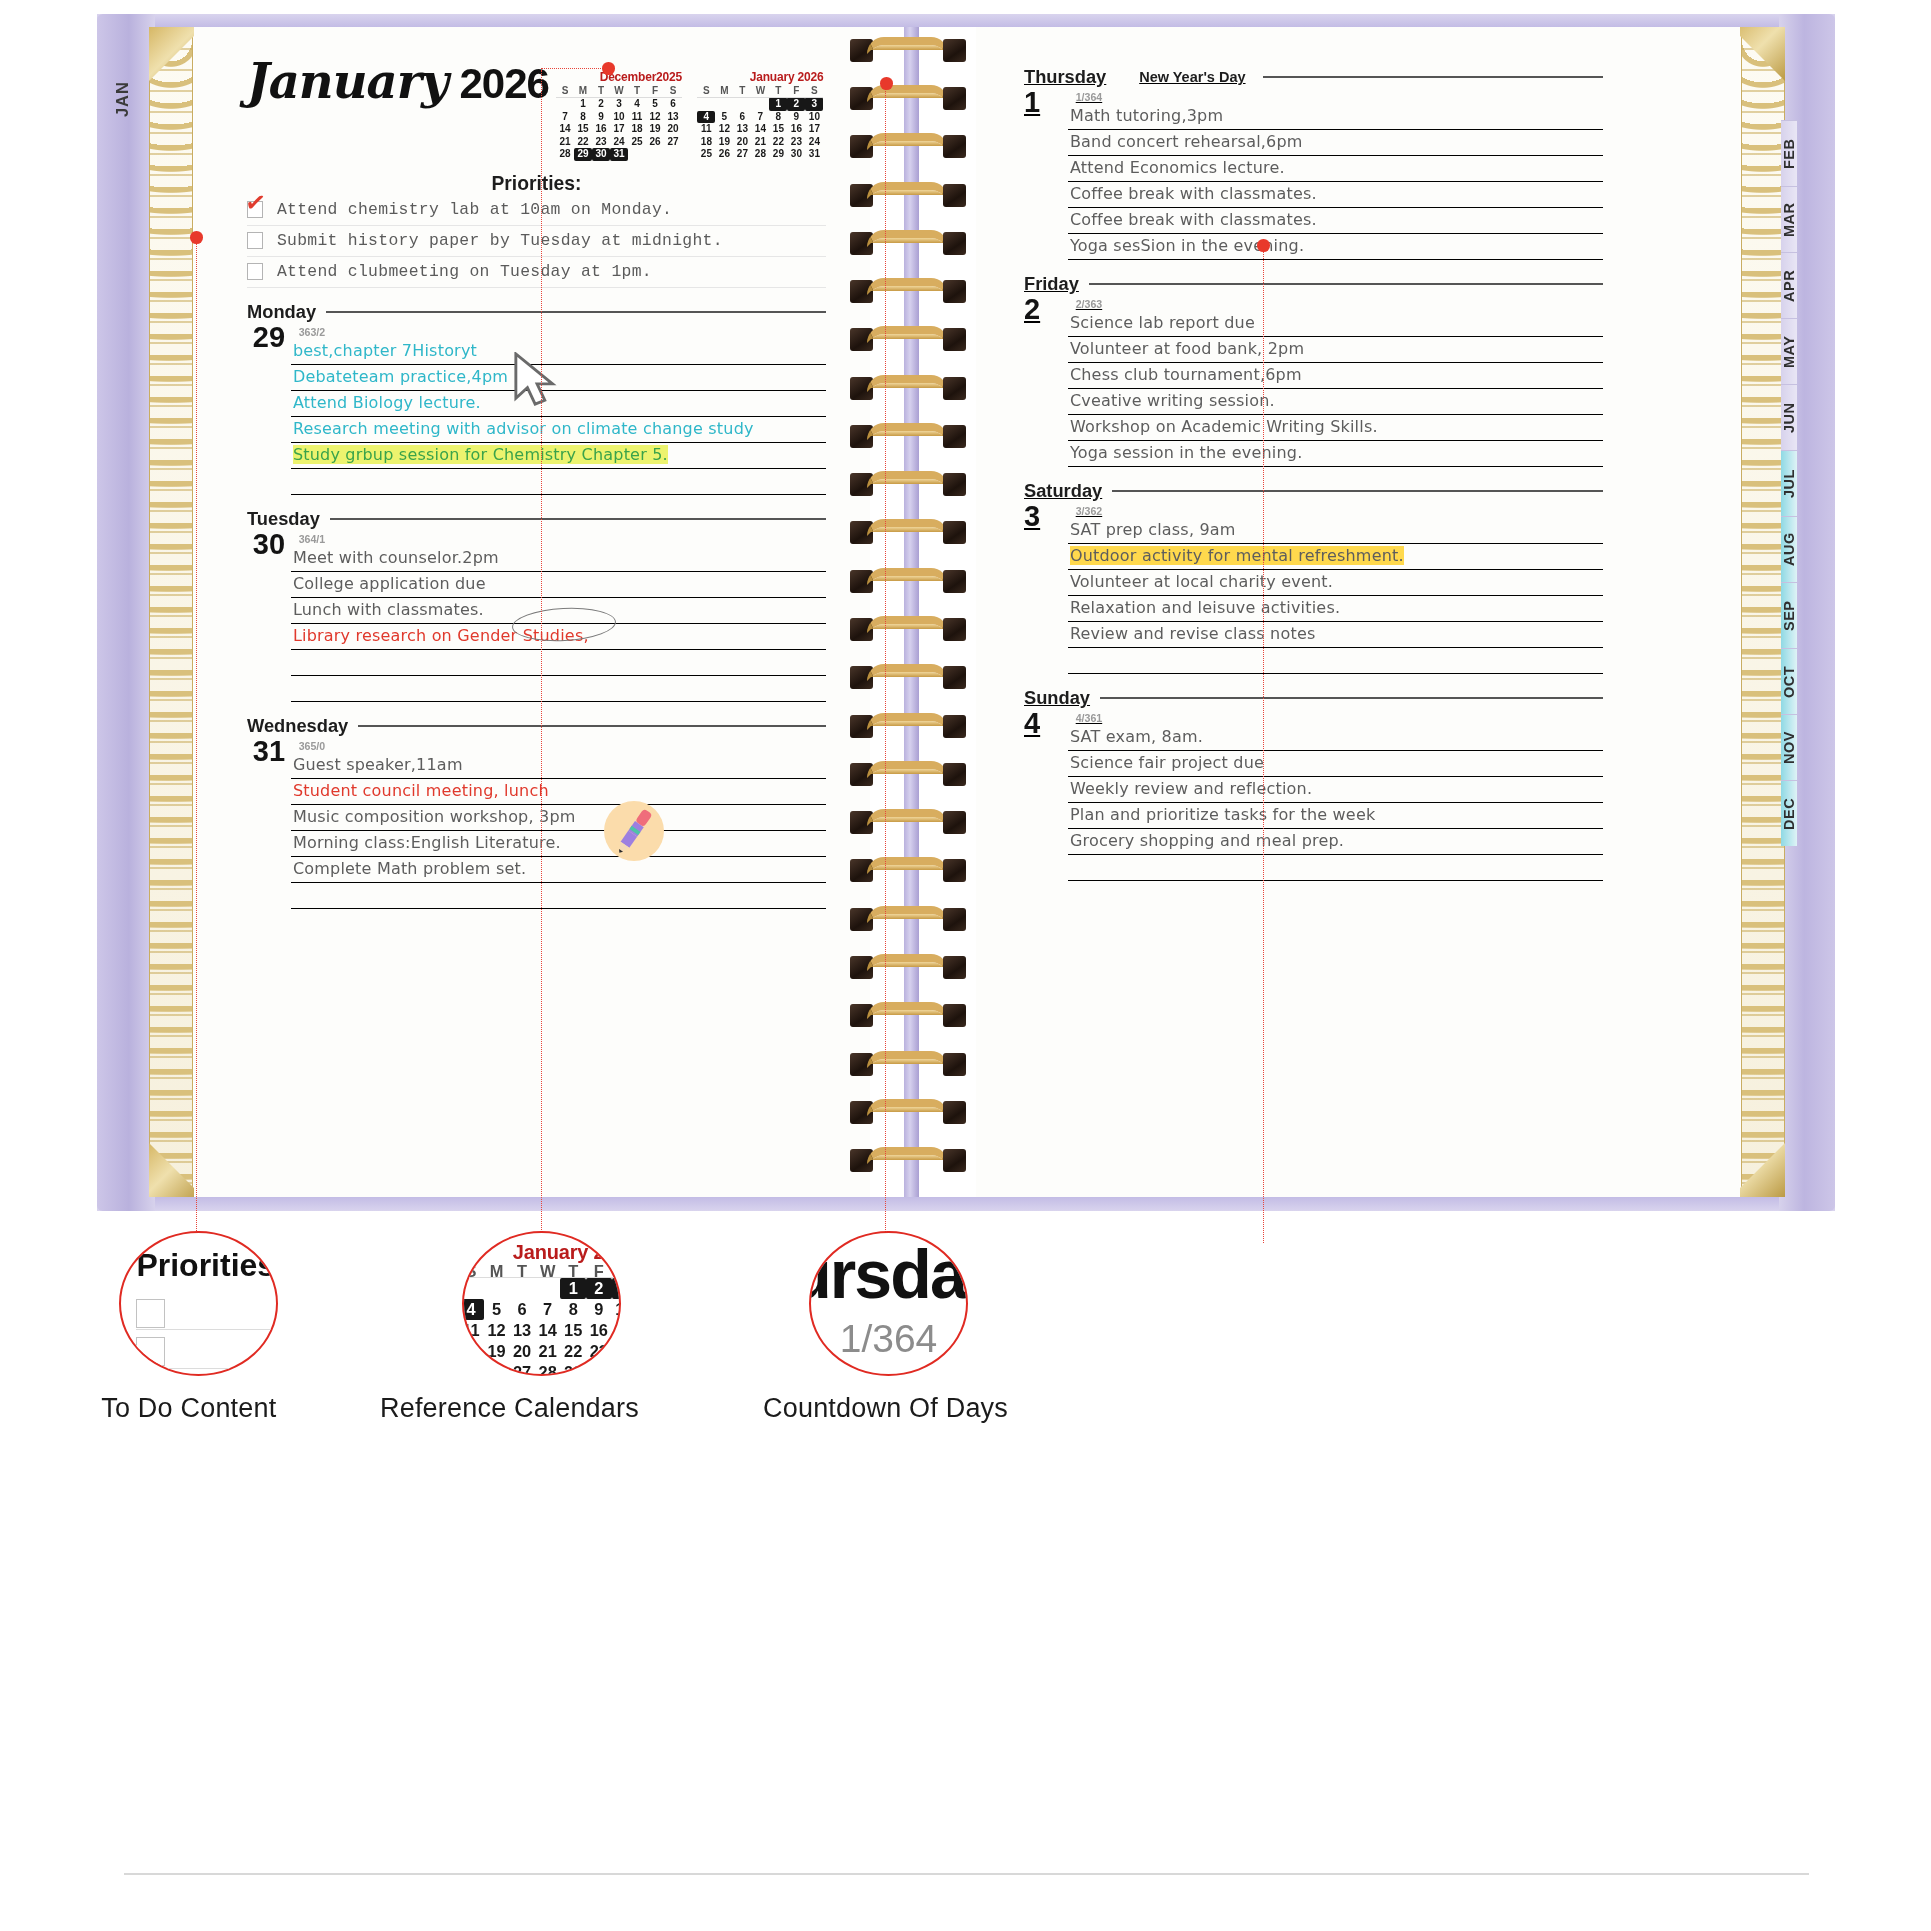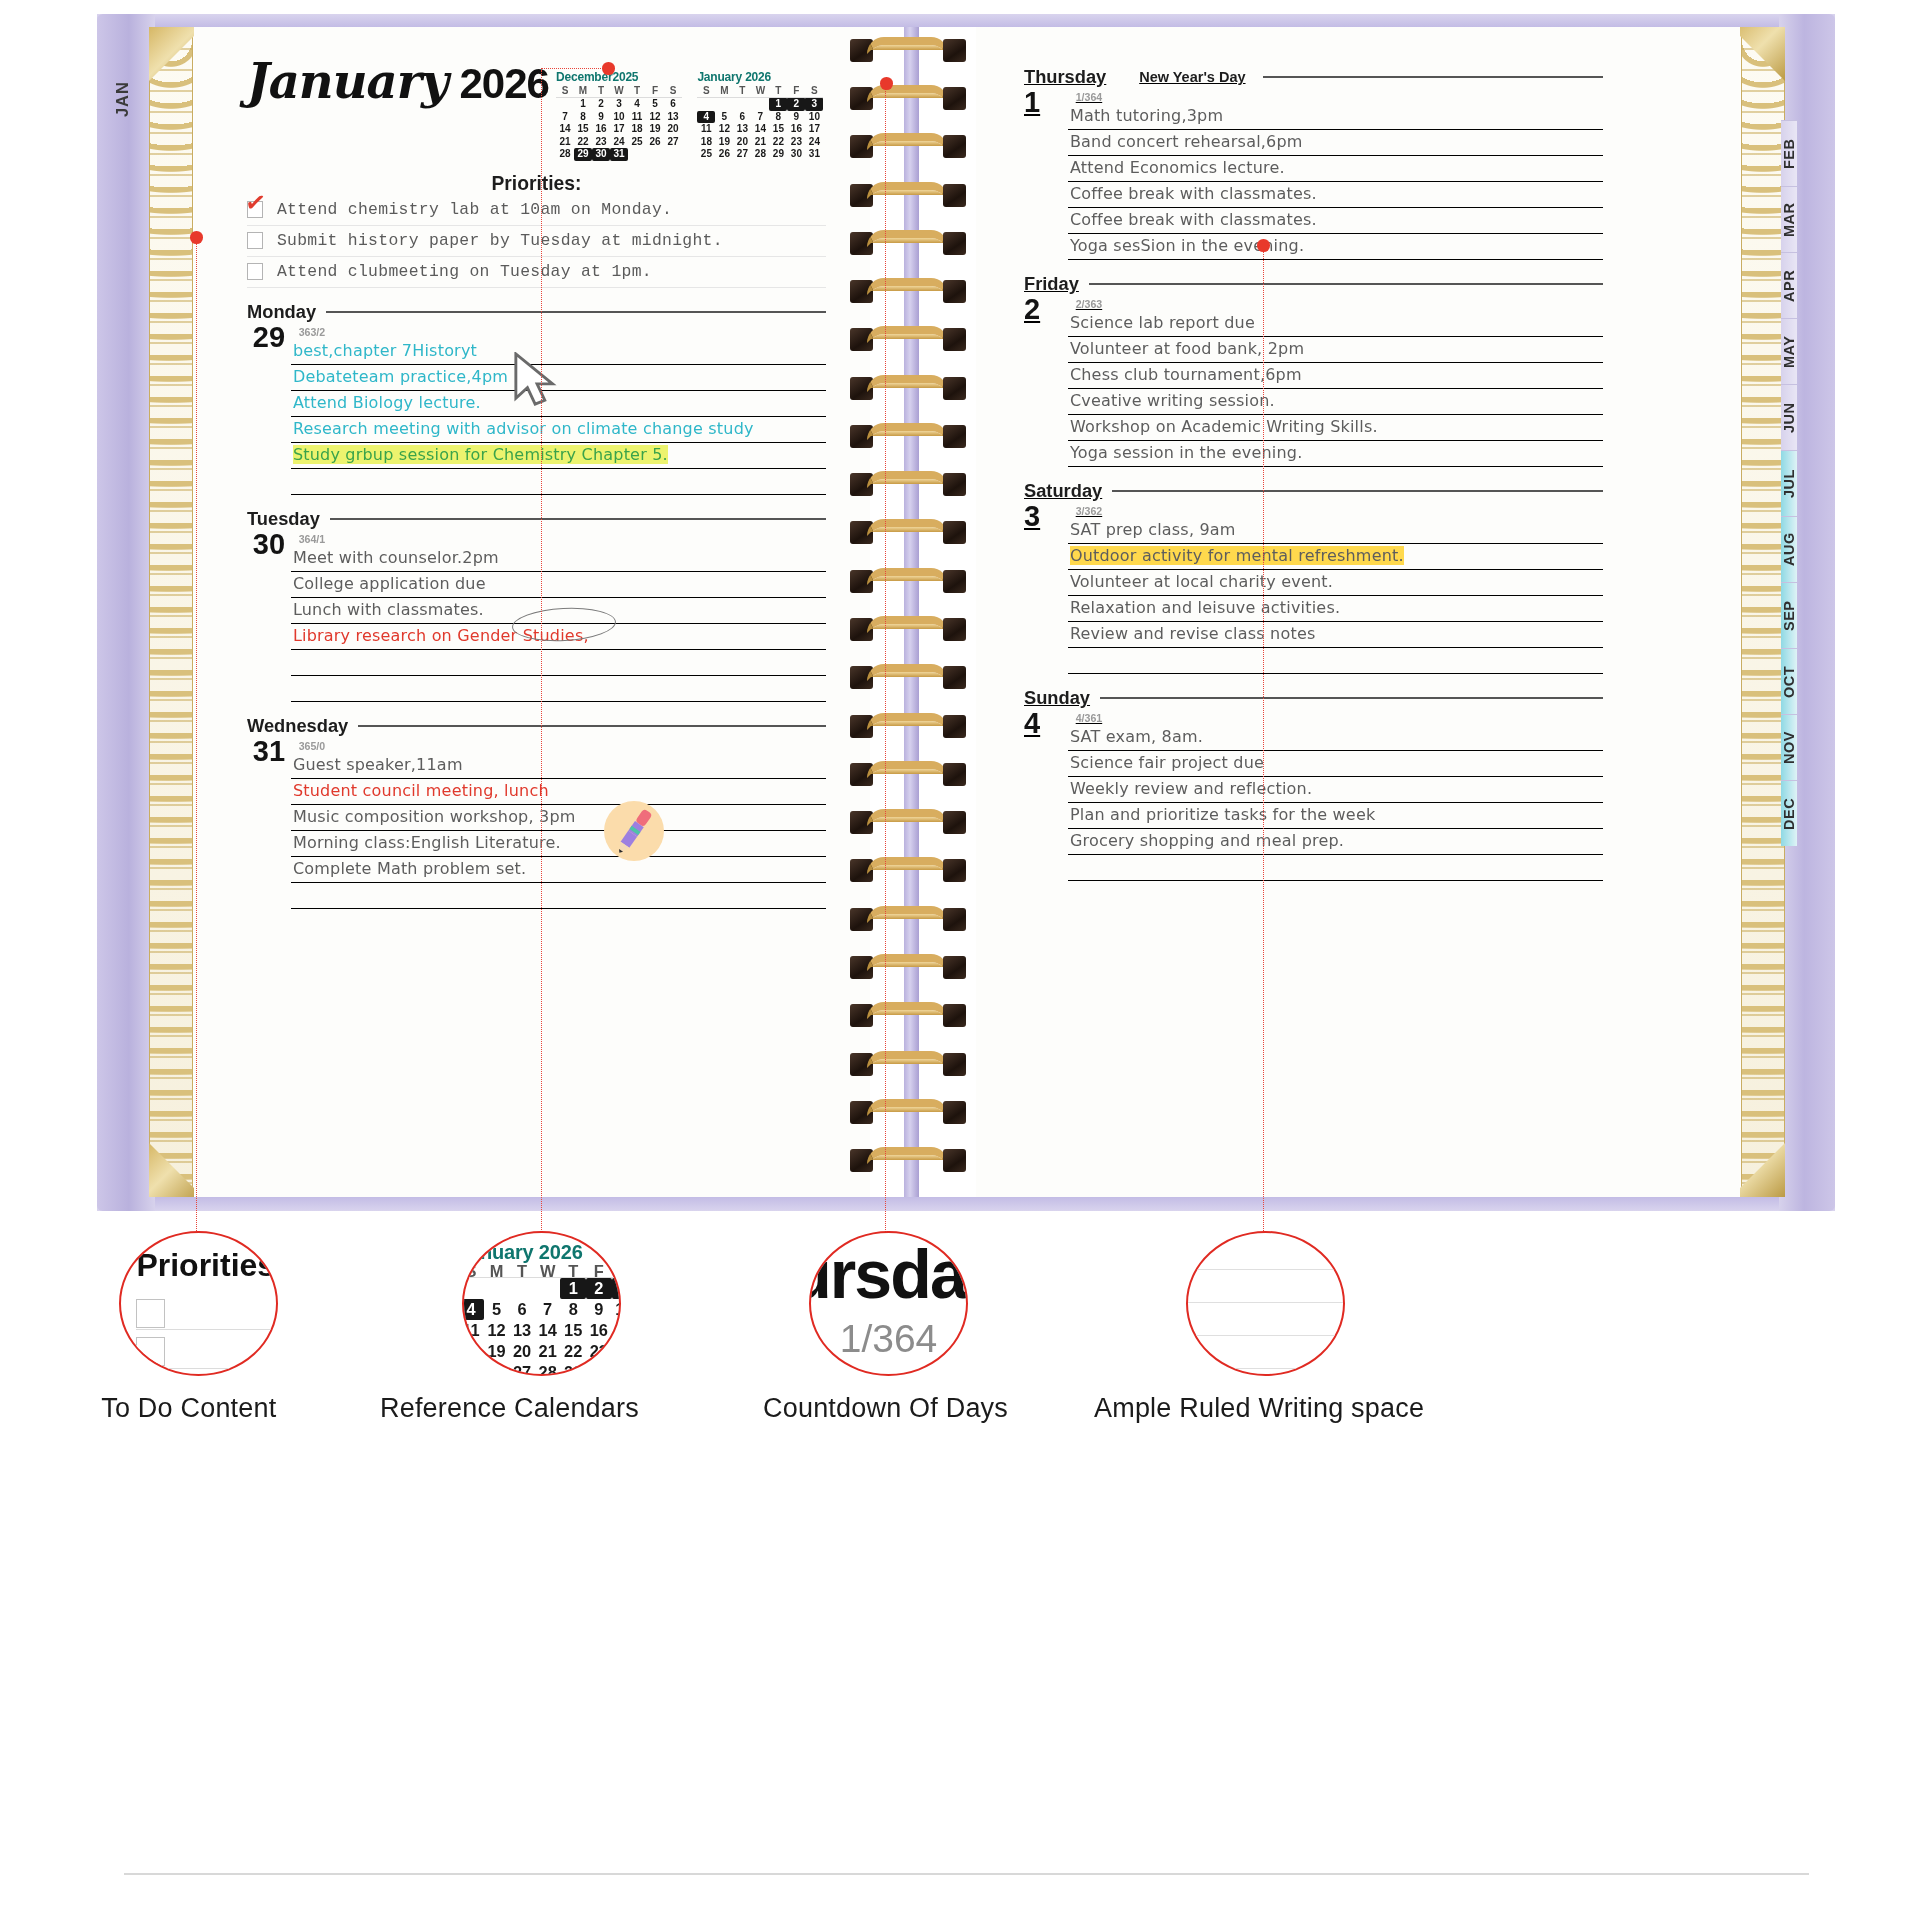--- a/index.html
+++ b/index.html
@@ -75,21 +75,21 @@
 
   
   .lp { position:absolute; left:150px; top:39px; width:579px;text-align:center; }
   .title-row { display:flex; align-items:baseline; gap:11.6px; height:66px; }
   .month-script { font-family:"DejaVu Serif", serif; font-style:italic; font-weight:700; font-size:48px; color:#111; letter-spacing:-1px;}
   .year-bold { font-size:42px; font-weight:800; color:#111; letter-spacing:-1px;}
 
   
   .minis { position:absolute; left:459px; top:56px; width:270px; display:flex; gap:15.4px; }
   .mini { width:126px; }
-  .mini-title { font-size:12px; font-weight:800; color:#0f766e; text-align:left; margin-bottom:1.9px; letter-spacing:-0.2px;}
+  .mini-title { font-size:12px; font-weight:800; color:#b91c1c; text-align:right; margin-bottom:1.9px; letter-spacing:-0.2px;}
   .mini table { border-collapse:collapse; width:100%; }
   .mini th { font-size:10px; font-weight:800; color:#555; padding:0; line-height:11.6px; text-align:center; }
   .mini thead tr { border-bottom:1px solid #dcdcdc; }
   .mini td { font-size:10px; font-weight:800; color:#1a1a1a; padding:0; line-height:12.6px; text-align:center; }
   .mini td.hi { background:#171717; color:#fff; border-radius:1.9px; }
 
   
   .priorities-h { font-size:19.3px; font-weight:800; color:#1d1d1d; margin-top:54px; }
   .pr-row { position:relative; display:flex; align-items:center; gap:13.5px; height:31px; border-bottom:1px solid #e6e6e6; }
   .cb { width:16.4px; height:16.4px; border:1.4px solid #b4b4b4; background:#fff; flex:none; }
@@ -812,29 +812,18 @@
     <div class="feat" style="left:809px; top:0; width:159px;">
       <div class="bubble" style="width:159px;height:145px;">
         <div style="padding-top:1.9px;">
           <div class="zoom-thurs" style="margin-left:-21px;">ursda</div>
           <div class="zoom-count" style="margin-top:3.9px;">1/364</div>
         </div>
       </div>
       <div class="feat-label" style="margin-left:-46px;">Countdown Of Days</div>
     </div>
 
-    <div class="feat" style="left:1186px; top:0; width:159px;">
-      <div class="bubble" style="width:159px;height:145px;">
-        <div class="zoom-lines" style="padding-top:3.9px;">
-          <div></div>
-            <div></div>
-            <div></div>
-            <div></div>
-        </div>
-      </div>
-      <div class="feat-label" style="margin-left:-92px;">Ample Ruled Writing space</div>
-    </div>
   </div>
 
   <div class="footer-rule"></div>
 
 </div>
 
 
 </body></html>

